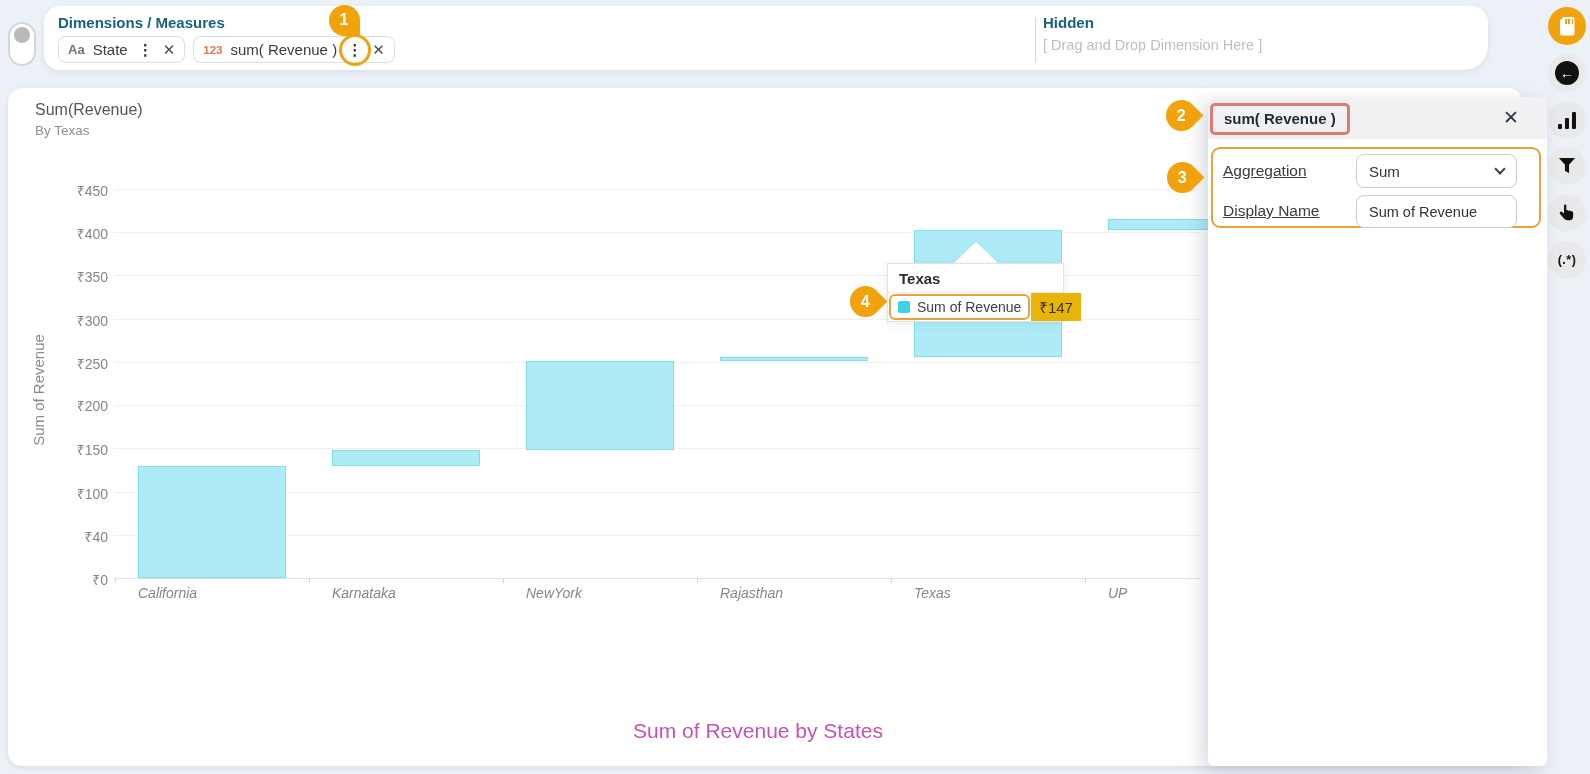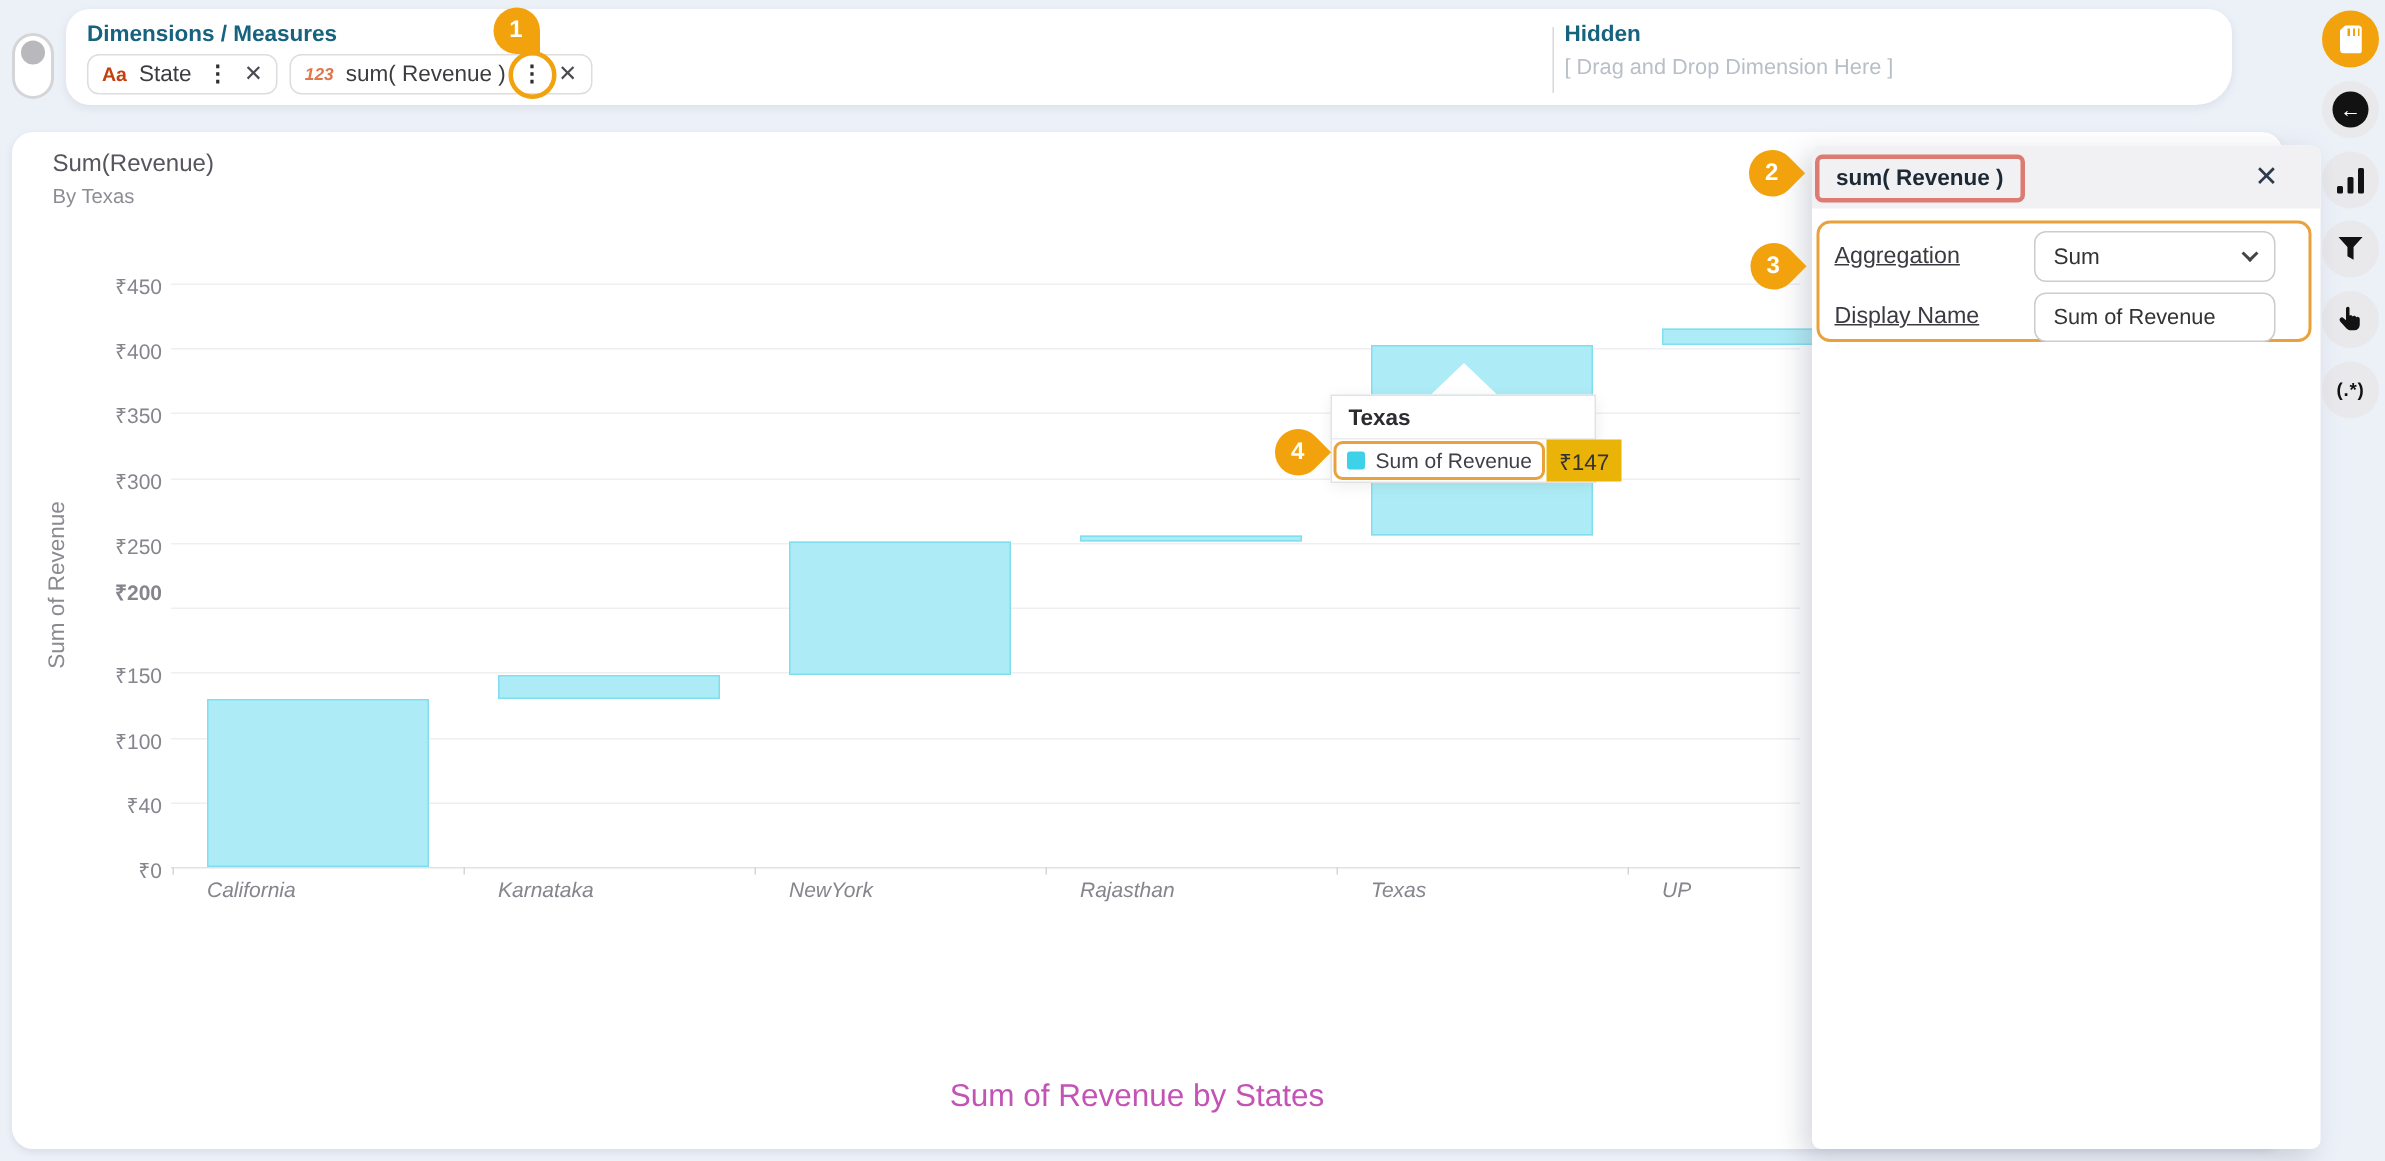--- a/index.html
+++ b/index.html
@@ -18,22 +18,22 @@
 
   .topbar { position:absolute; left:44px; top:6px; width:1444px; height:64px;
     background:#fff; border-radius:16px 16px 24px 16px;
     box-shadow:0 2px 6px rgba(120,130,150,.14);padding-left:48px; }
   .section-title { color:#17637E; font-weight:bold; font-size:15px; }
   .dim-section { position:absolute; left:14px; top:8px; }
   .chips { display:flex; gap:8px; margin-top:5px; }
   .chip { display:inline-flex; align-items:center; gap:8px; height:27px;
     border:1.5px solid #ddd; border-radius:8px; padding:3px 9px; background:#fff; }
   .chip-type { font-size:13px; font-weight:bold; }
-  .chip-type.green { color:#c2410c; }
-  .chip-type.orange { color:#E1764B; font-size:11.5px;font-style:italic; }
+  .chip-type.green { color:#737373; }
+  .chip-type.orange { color:#E1764B; font-size:11.5px; }
   .chip-label { font-size:15px; color:#3c3c40; }
   .chip-dots { font-size:15px; color:#2e2e33; font-weight:bold; padding:0 2px;
     position:relative; cursor:pointer; line-height:1; }
   .chip-dots.ringed::after { content:""; position:absolute; left:50%; top:50%;
     width:26px; height:26px; transform:translate(-50%,-50%);
     border:3px solid #F2A20C; border-radius:50%; }
   .chip-x { font-size:15px; color:#4a4a50; cursor:pointer; line-height:1; }
   .topbar-divider { position:absolute; left:991px; top:12px; width:1px; height:44px; background:#d8d8dc; }
   .hidden-section { position:absolute; left:999px; top:8px; }
   .hidden-placeholder { color:#b9bfc7; font-size:14.5px; margin-top:6px; }
@@ -194,21 +194,21 @@
   <div class="plot">
       <div class="gridline zero" style="left: 106px; width: 1086px; top: 490px;"></div>
       <div class="ytick" style="top: 482px;">₹0</div>
       <div class="gridline" style="left: 106px; width: 1086px; top: 446.778px;"></div>
       <div class="ytick" style="top: 438.778px;">₹40</div>
       <div class="gridline" style="left: 106px; width: 1086px; top: 403.556px;"></div>
       <div class="ytick" style="top: 395.556px;">₹100</div>
       <div class="gridline" style="left: 106px; width: 1086px; top: 360.333px;"></div>
       <div class="ytick" style="top: 352.333px;">₹150</div>
       <div class="gridline" style="left: 106px; width: 1086px; top: 317.111px;"></div>
-      <div class="ytick" style="top: 297px; font-weight: bold;">₹200</div>
+      <div class="ytick" style="top: 308px;">₹200</div>
       <div class="gridline" style="left: 106px; width: 1086px; top: 273.889px;"></div>
       <div class="ytick" style="top: 265.889px;">₹250</div>
       <div class="gridline" style="left: 106px; width: 1086px; top: 230.667px;"></div>
       <div class="ytick" style="top: 222.667px;">₹300</div>
       <div class="gridline" style="left: 106px; width: 1086px; top: 187.444px;"></div>
       <div class="ytick" style="top: 179.444px;">₹350</div>
       <div class="gridline" style="left: 106px; width: 1086px; top: 144.222px;"></div>
       <div class="ytick" style="top: 136.222px;">₹400</div>
       <div class="gridline" style="left: 106px; width: 1086px; top: 101px;"></div>
       <div class="ytick" style="top: 93px;">₹450</div>

